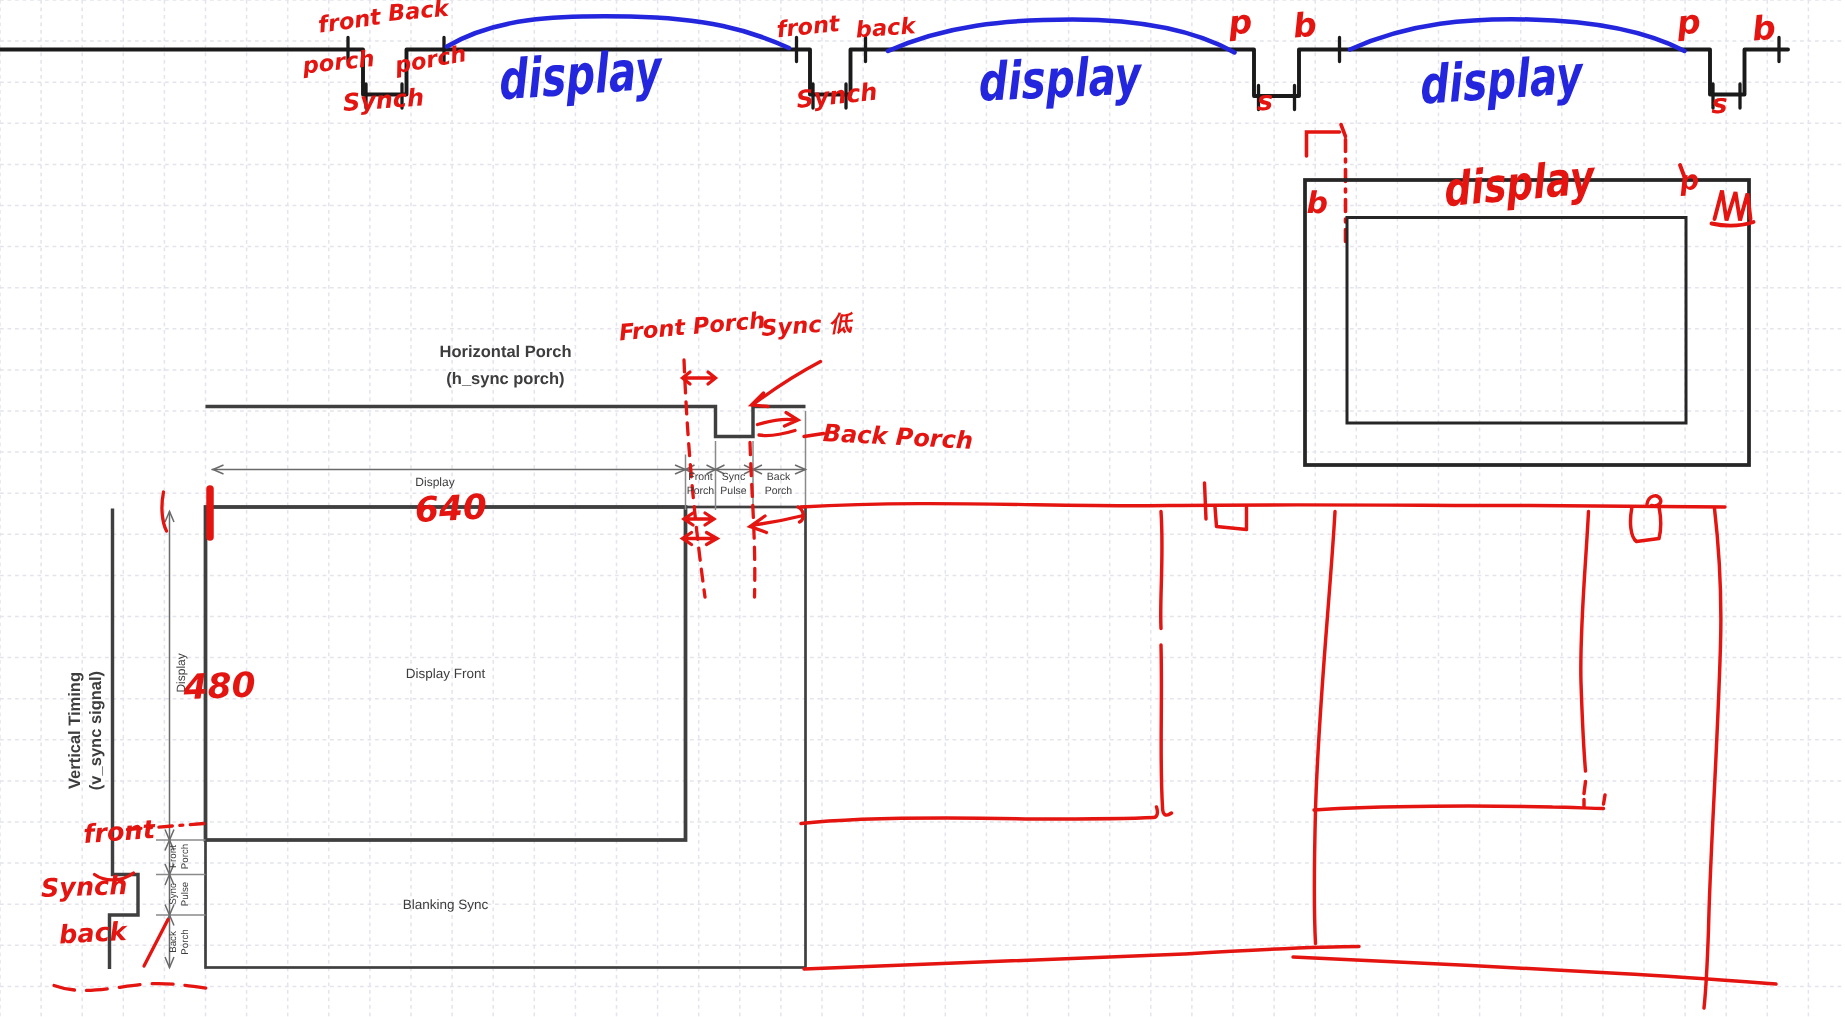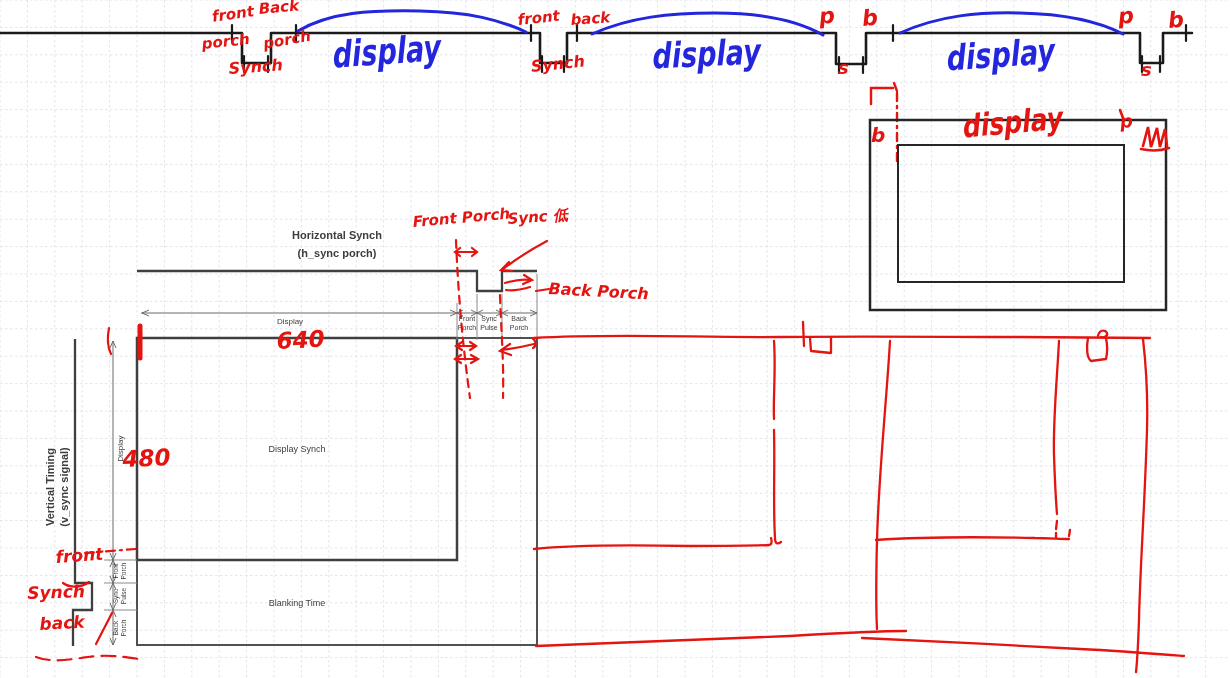--- a/index.html
+++ b/index.html
@@ -188,33 +188,33 @@
   <div class="t hw red" style="left:1141px;top:60px;font-size:18px">s</div>
 
   <div class="t hw blue" style="left:332px;top:34px;font-size:27px;transform:scaleY(1.35) rotate(-3deg)">display</div>
   <div class="t hw blue" style="left:652px;top:36px;font-size:27px;transform:scaleY(1.3) rotate(-2deg)">display</div>
   <div class="t hw blue" style="left:946px;top:38px;font-size:27px;transform:scaleY(1.3) rotate(-3deg)">display</div>
 
   <div class="t hw red" style="left:871px;top:124px;font-size:20px">b</div>
   <div class="t hw red" style="left:962px;top:110px;font-size:25px;transform:scaleY(1.25) rotate(-4deg)">display</div>
   <div class="t hw red" style="left:1119px;top:112px;font-size:18px;transform:rotate(-5deg)">p</div>
 
-  <div class="t pr ctr" style="left:257px;top:229px;width:160px;font-size:11px;font-weight:bold">Horizontal Synch</div>
+  <div class="t pr ctr" style="left:257px;top:229px;width:160px;font-size:11px;font-weight:bold">Horizontal Porch</div>
   <div class="t pr ctr" style="left:257px;top:247px;width:160px;font-size:11px;font-weight:bold">(h_sync porch)</div>
 
   <div class="t pr ctr" style="left:240px;top:317px;width:100px;font-size:8px">Display</div>
   <div class="t pr ctr" style="left:452px;top:314px;width:30px;font-size:7px;line-height:9px">Front
 Porch</div>
   <div class="t pr ctr" style="left:474px;top:314px;width:30px;font-size:7px;line-height:9px">Sync
 Pulse</div>
   <div class="t pr ctr" style="left:502px;top:314px;width:34px;font-size:7px;line-height:9px">Back
 Porch</div>
 
-  <div class="t pr ctr" style="left:247px;top:444px;width:100px;font-size:9px">Display Synch</div>
-  <div class="t pr ctr" style="left:247px;top:598px;width:100px;font-size:9px">Blanking Time</div>
+  <div class="t pr ctr" style="left:247px;top:444px;width:100px;font-size:9px">Display Front</div>
+  <div class="t pr ctr" style="left:247px;top:598px;width:100px;font-size:9px">Blanking Sync</div>
 
   <div class="t pr ctr rot90" style="left:2px;top:473px;width:110px;font-size:11px;font-weight:bold;line-height:14px">Vertical Timing
 (v_sync signal)</div>
   <div class="t pr ctr rot90" style="left:96px;top:444px;width:50px;font-size:8px">Display</div>
   <div class="t pr ctr rot90" style="left:103px;top:563px;width:34px;font-size:6.5px;line-height:8px">Front
 Porch</div>
   <div class="t pr ctr rot90" style="left:103px;top:588px;width:34px;font-size:6.5px;line-height:8px">Sync
 Pulse</div>
   <div class="t pr ctr rot90" style="left:103px;top:620px;width:34px;font-size:6.5px;line-height:8px">Back
 Porch</div>

